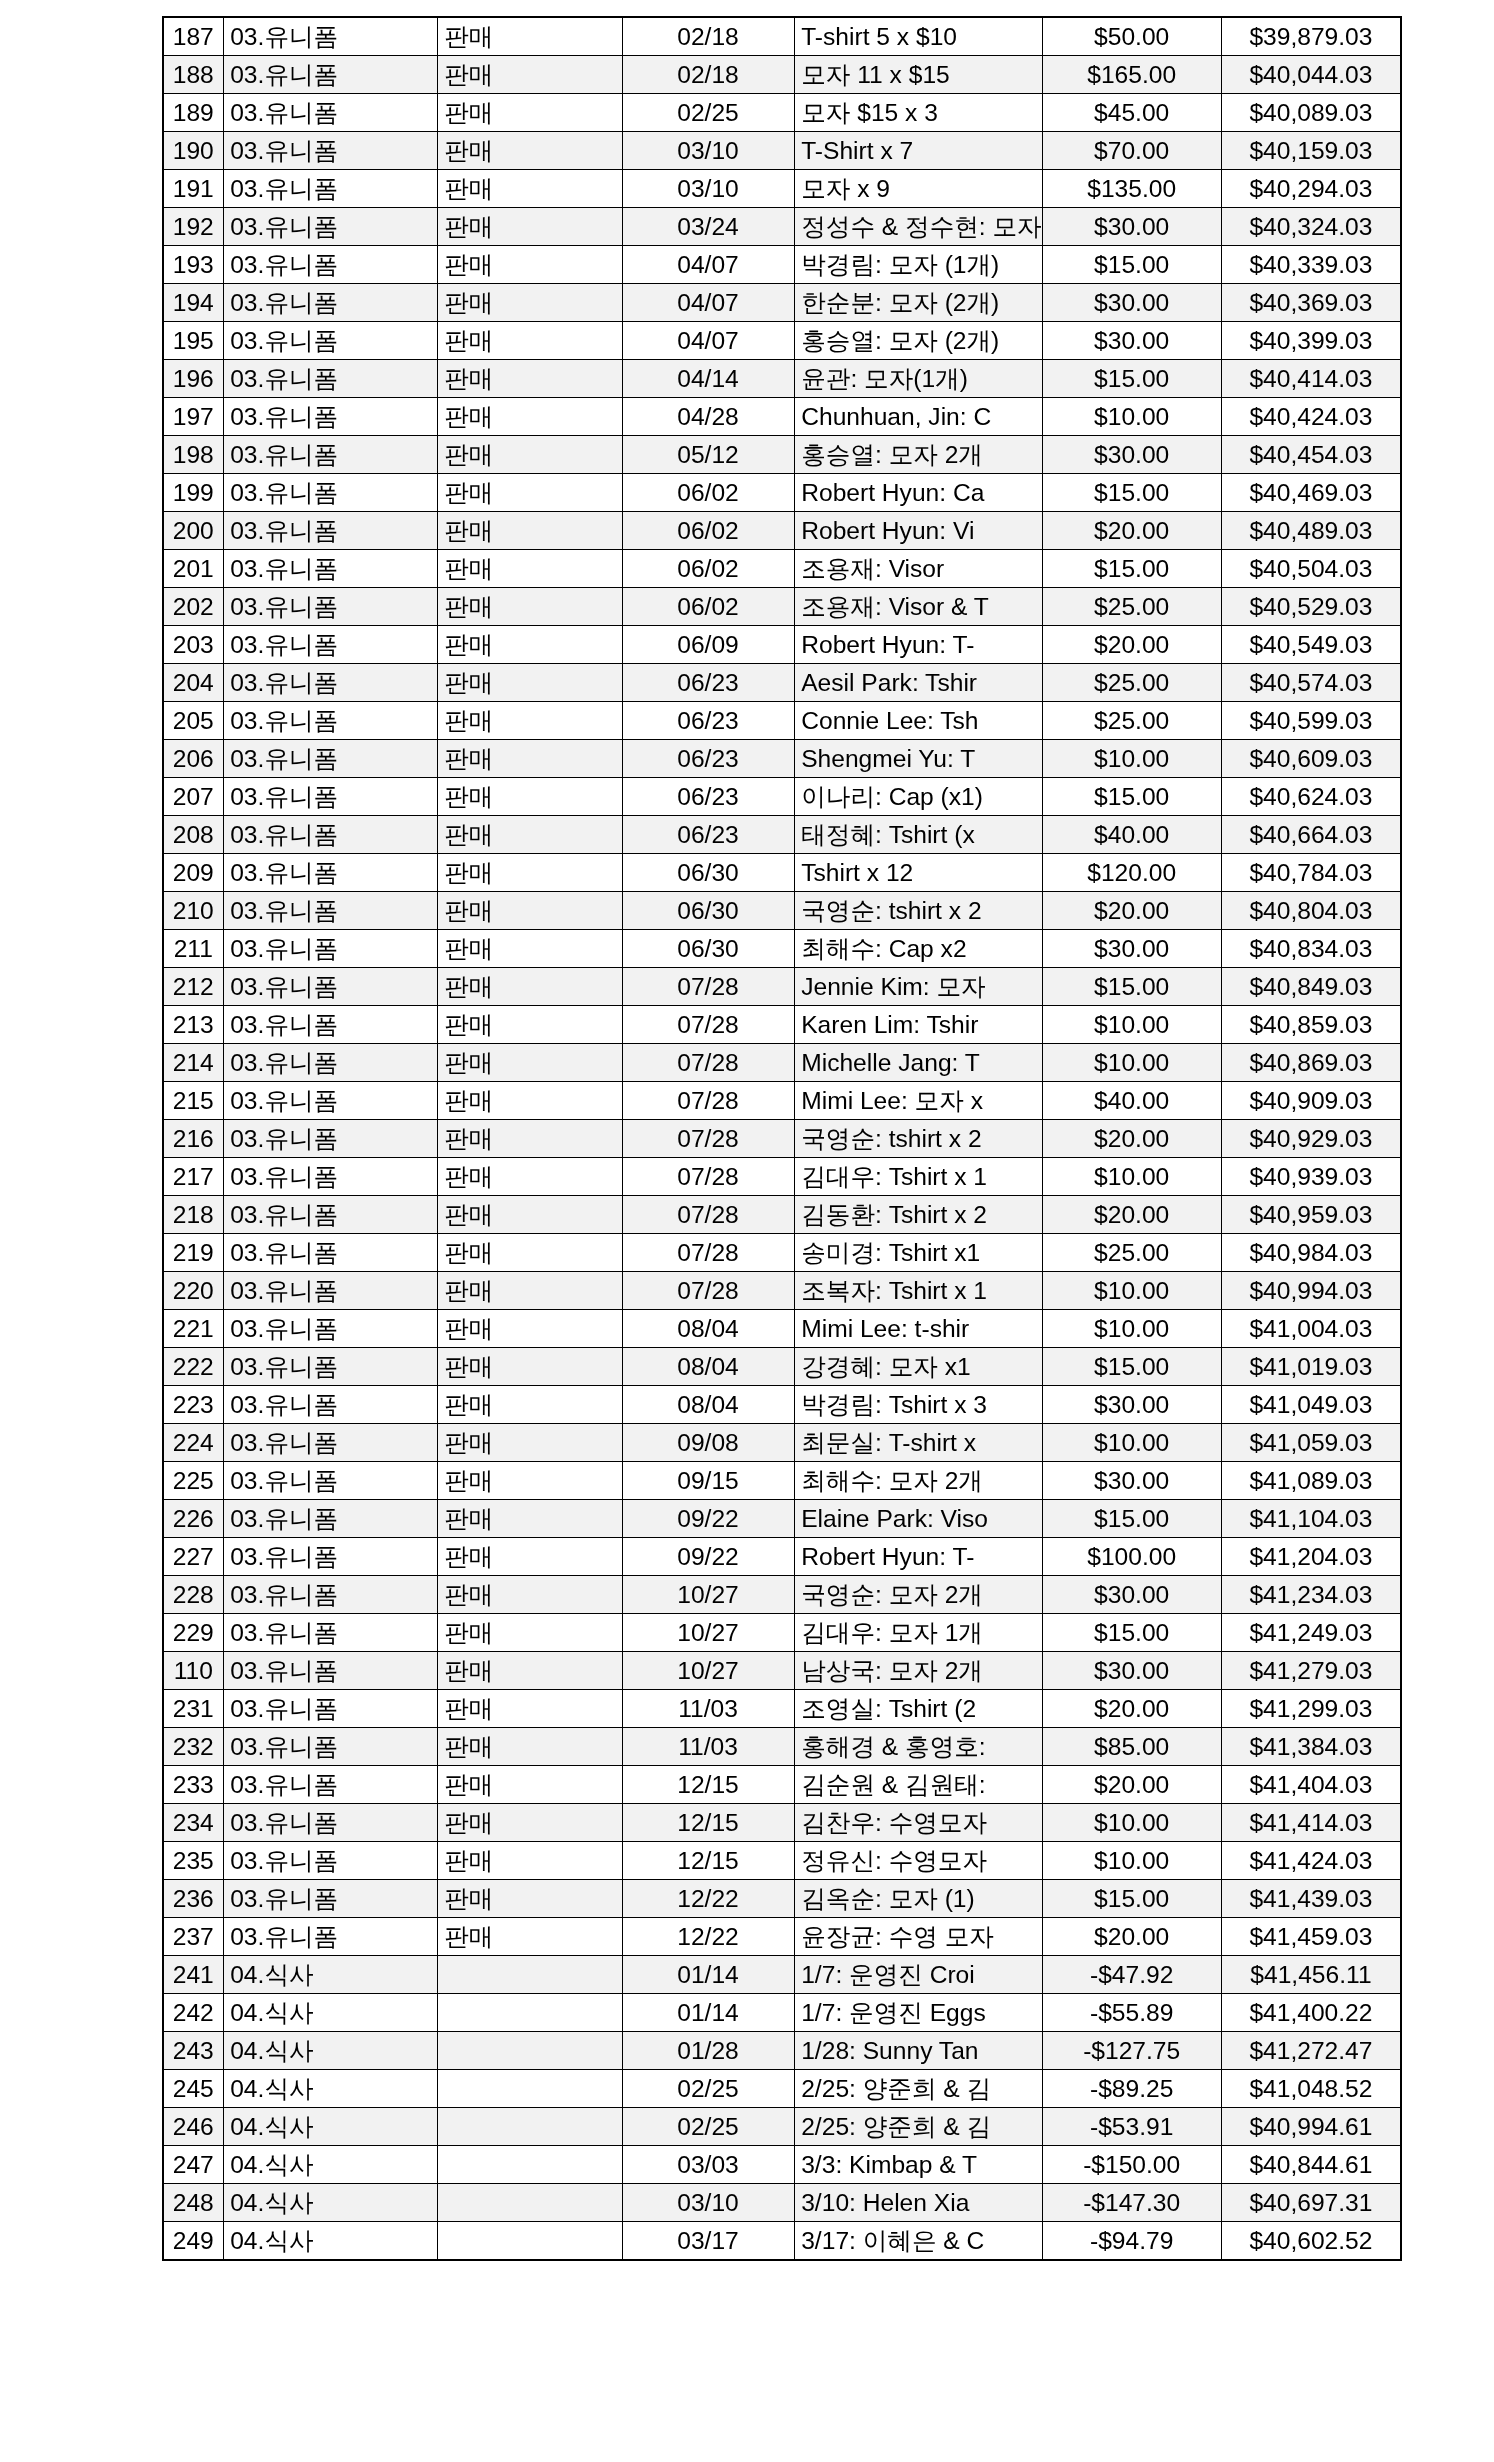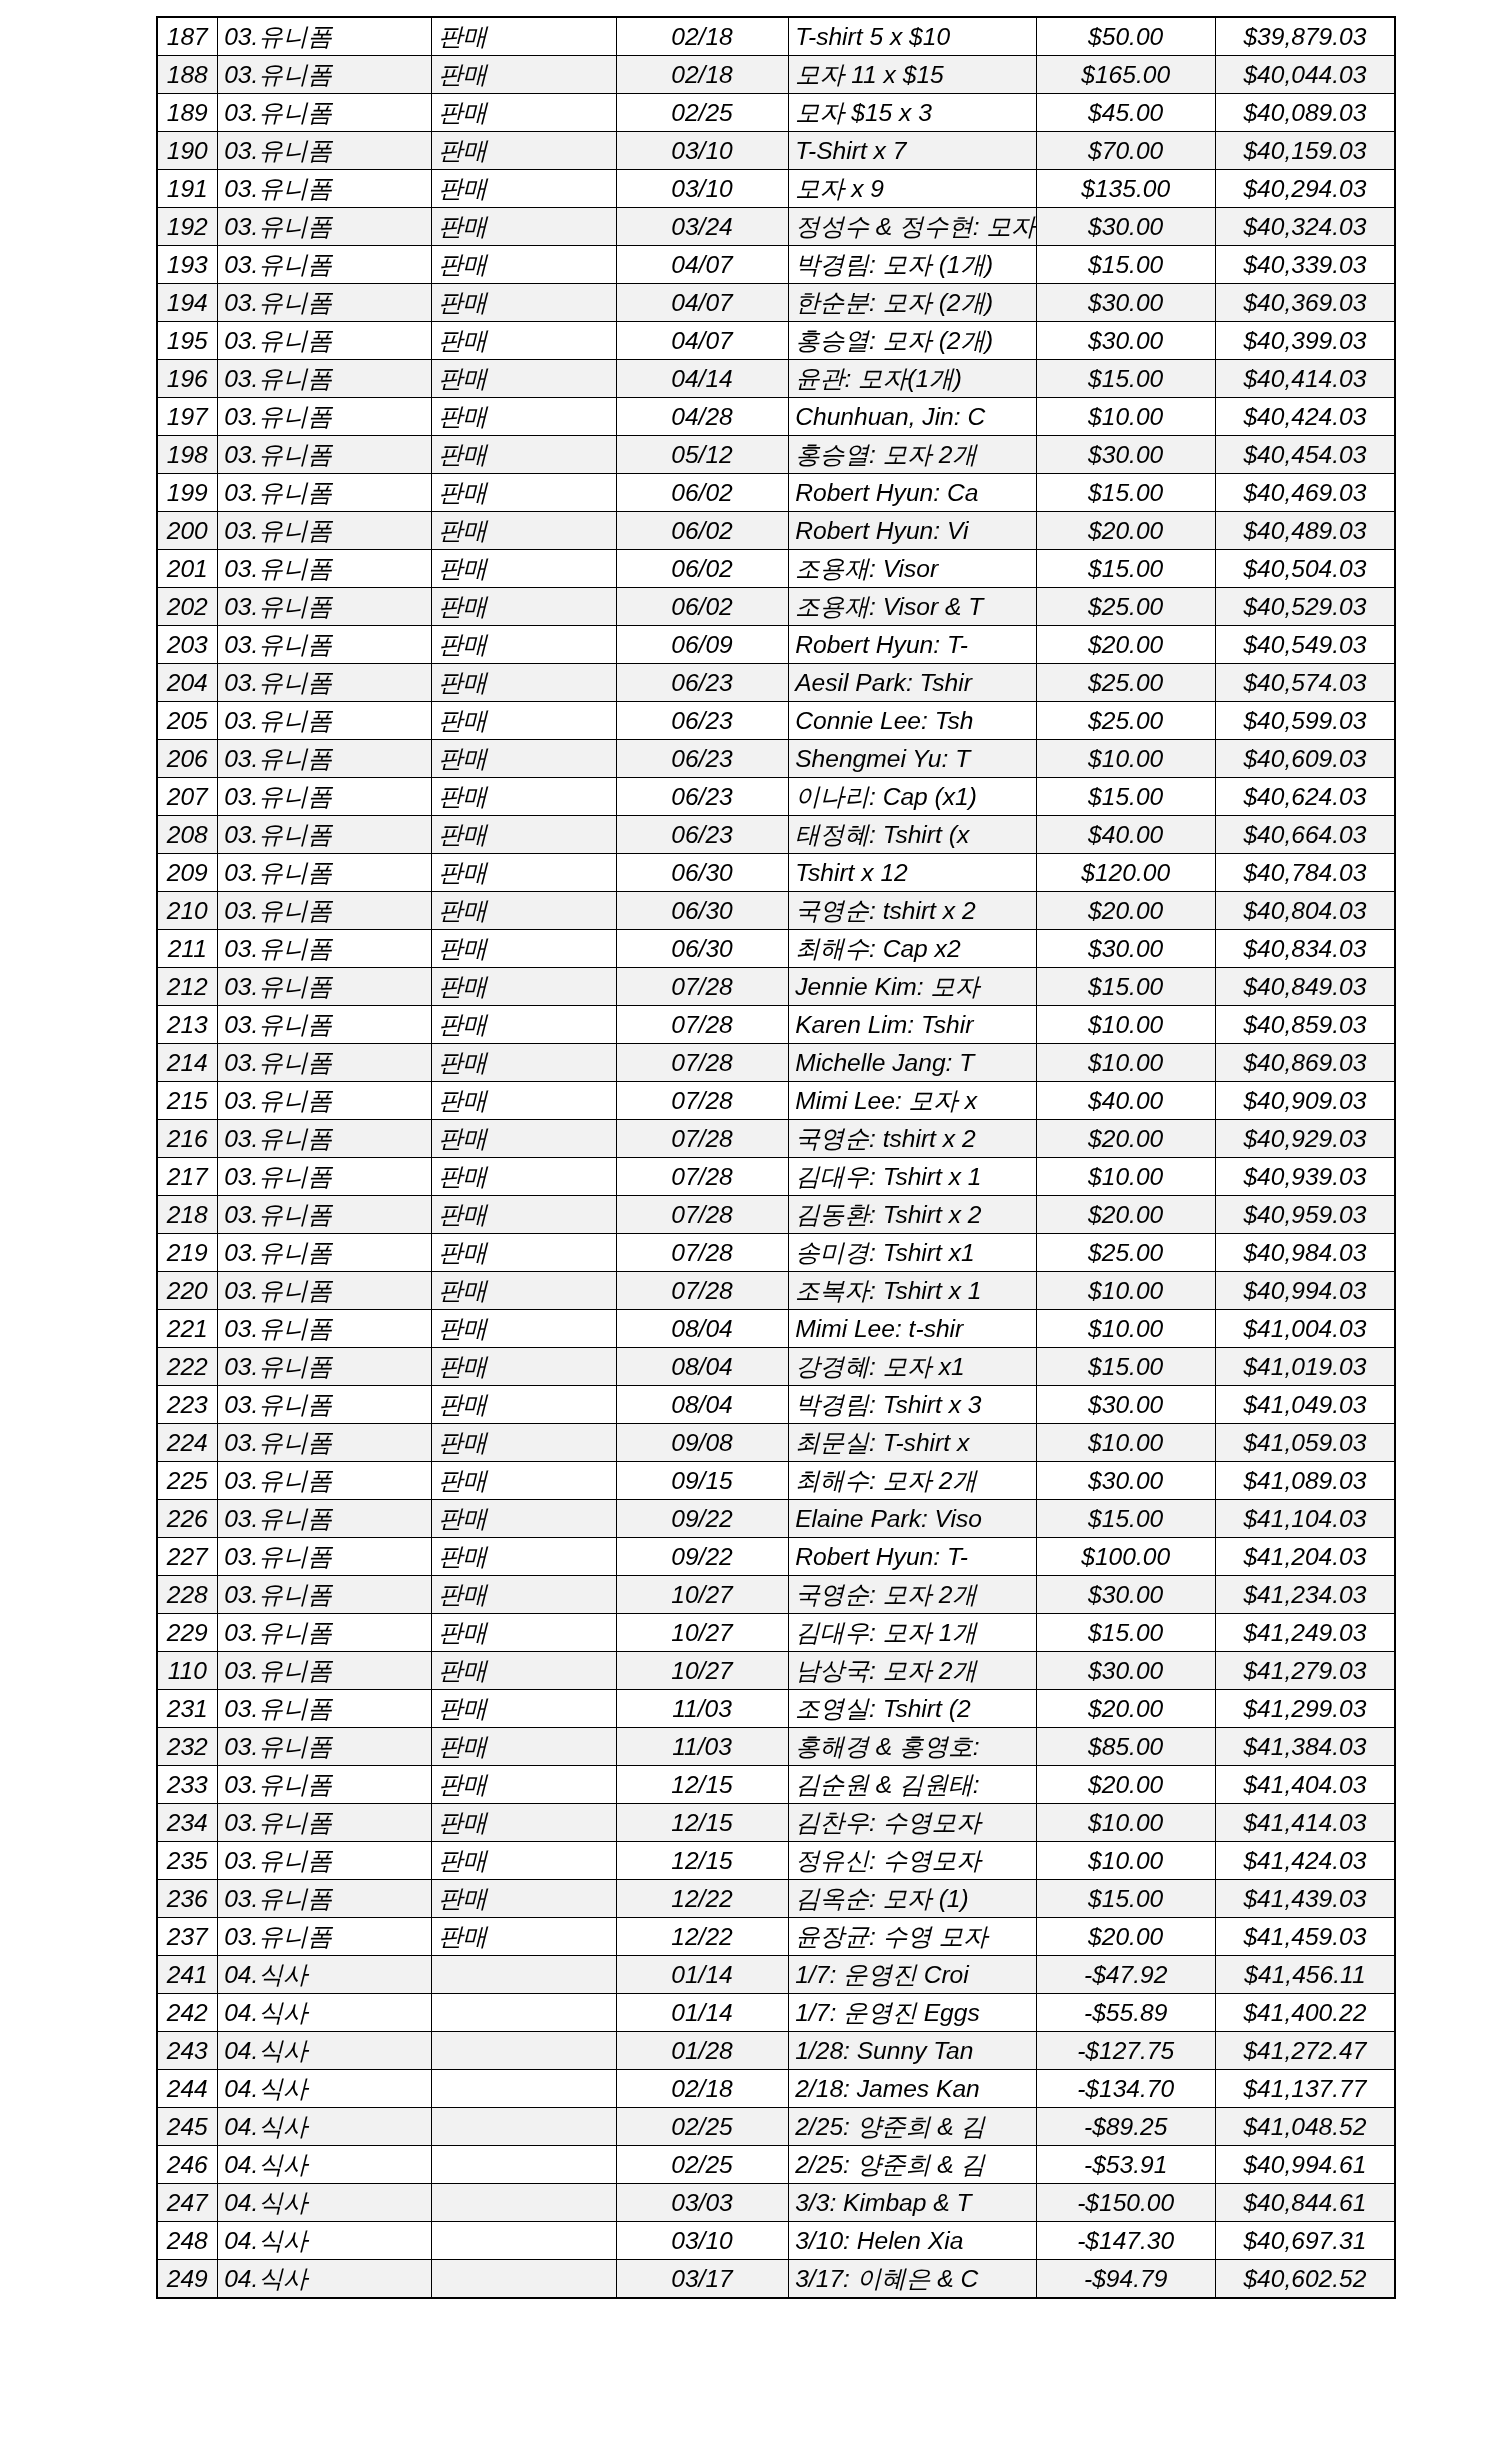--- a/index.html
+++ b/index.html
@@ -5,23 +5,22 @@
   html, body {
     margin: 0;
     padding: 0;
     width: 1495px;
     height: 2462px;
     background: #ffffff;
     font-family: "Liberation Sans", "DejaVu Sans", sans-serif;
   }
   .sheet {
     position: absolute;
-    left: 156px;
+    left: 162px;
     top: 16.4px;
-    font-style: italic;
   }
   table.ledger {
     border-collapse: collapse;
     table-layout: fixed;
     border: 2.2px solid #000000;
   }
   col.c-rownum     { width: 60px;  }
   col.c-category   { width: 214px; }
   col.c-type       { width: 185px; }
   col.c-date       { width: 172px; }
@@ -545,29 +544,20 @@
         <tr>
           <td>243</td>
           <td>04.식사</td>
           <td></td>
           <td>01/28</td>
           <td>1/28: Sunny Tan</td>
           <td>-$127.75</td>
           <td>$41,272.47</td>
         </tr>
         <tr>
-          <td>244</td>
-          <td>04.식사</td>
-          <td></td>
-          <td>02/18</td>
-          <td>2/18: James Kan</td>
-          <td>-$134.70</td>
-          <td>$41,137.77</td>
-        </tr>
-        <tr>
           <td>245</td>
           <td>04.식사</td>
           <td></td>
           <td>02/25</td>
           <td>2/25: 양준희 &amp; 김</td>
           <td>-$89.25</td>
           <td>$41,048.52</td>
         </tr>
         <tr>
           <td>246</td>

